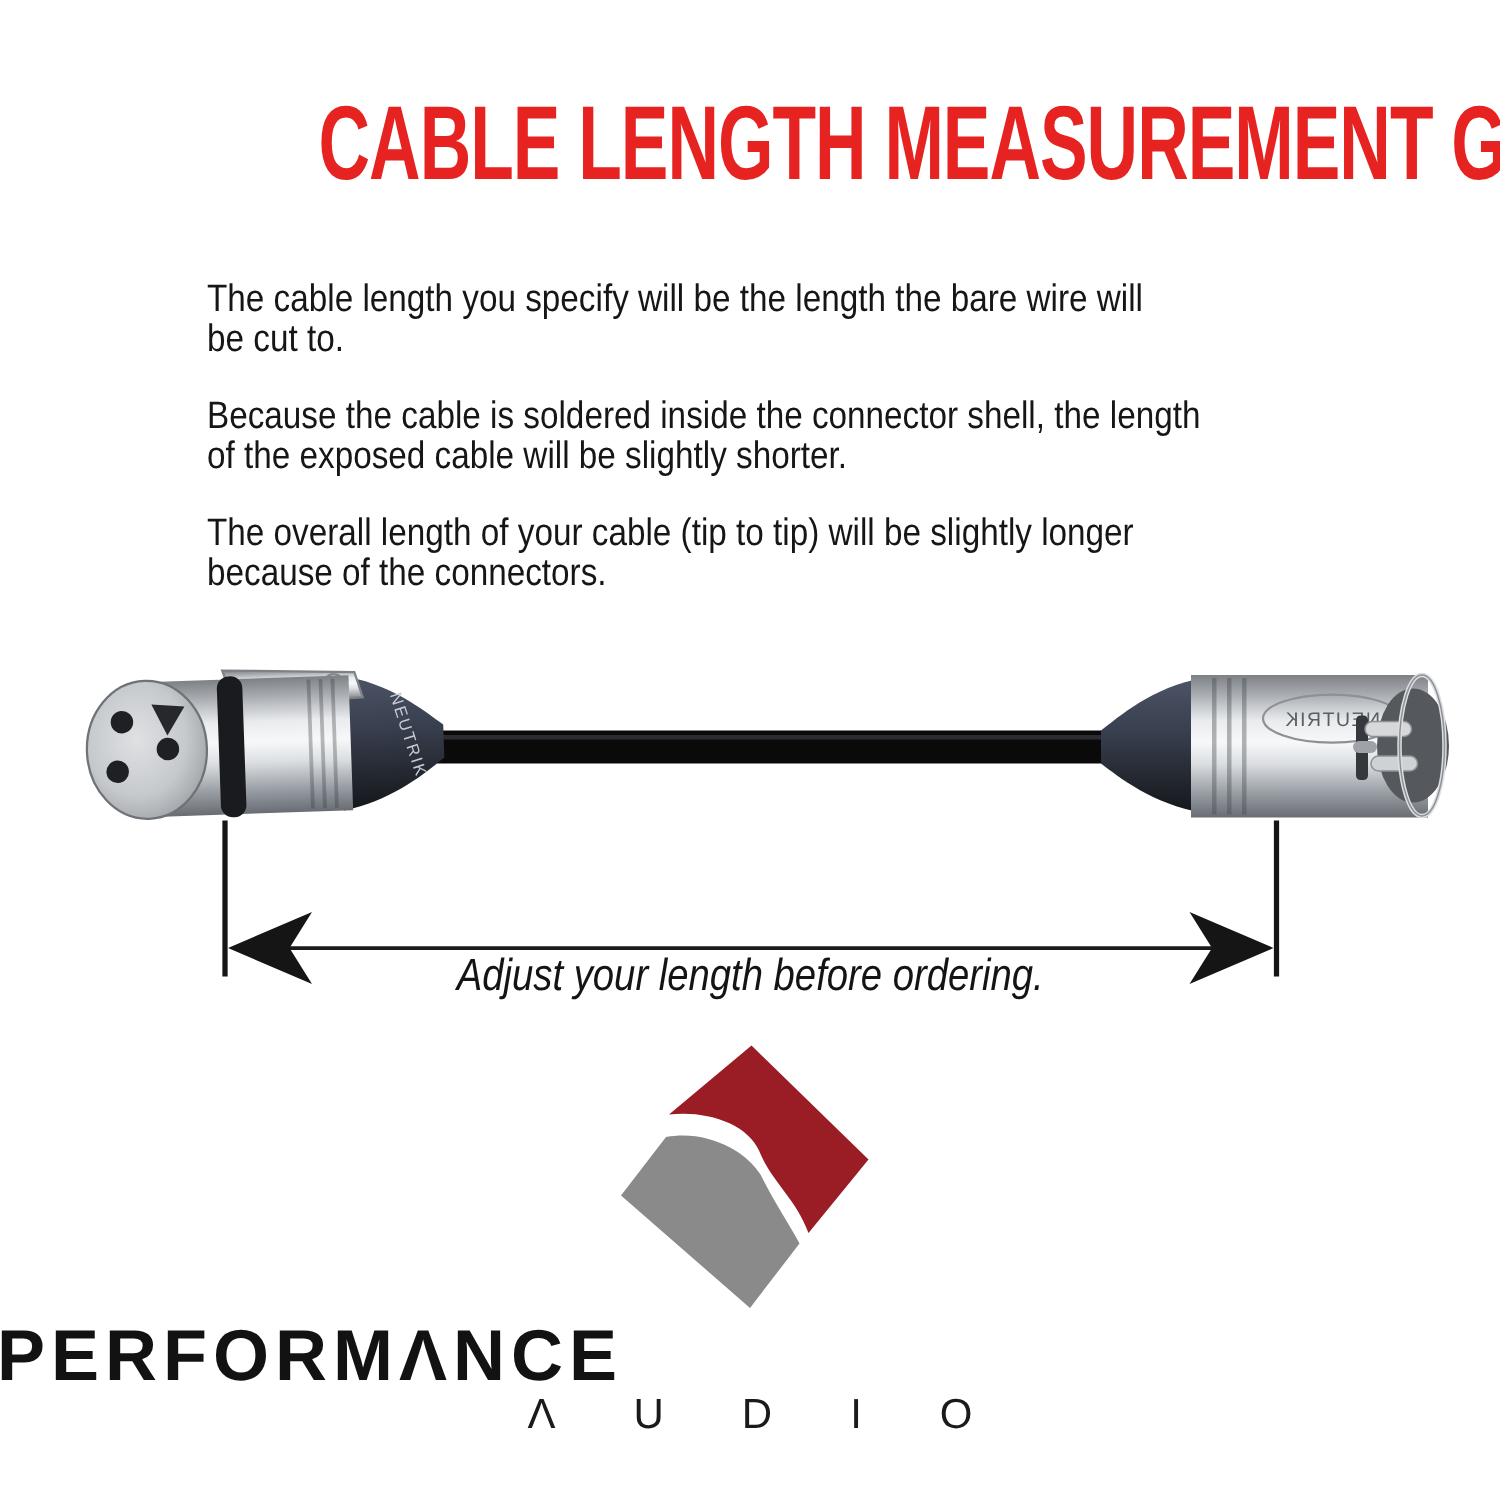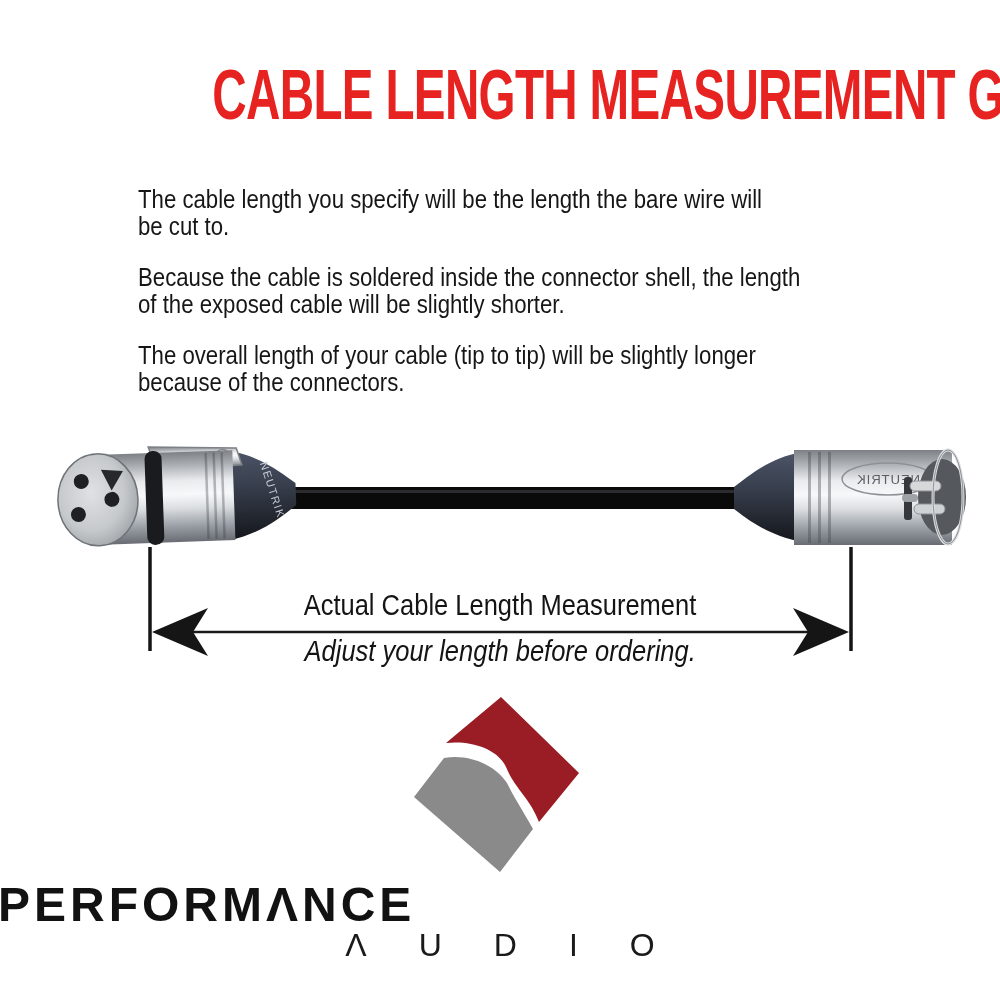--- a/index.html
+++ b/index.html
@@ -23,21 +23,21 @@
   .mlabel{left:0;width:1000px;text-align:center;line-height:1;color:#141414;}
   .mlabel span{display:inline-block;white-space:nowrap;font-size:30px;
                transform:scaleX(0.85);transform-origin:50% 50%;}
   .mlabel1{top:590px;}
   .mlabel2{top:636px;font-style:italic;}
   
   .wm1{top:881px;left:0;width:814px;text-align:left;line-height:1;}
   .wm1 span{display:inline-block;white-space:nowrap;font-size:48px;font-weight:700;
             letter-spacing:4px;color:#121212;transform:translateX(-2px);}
   .wm2{top:929px;left:0;width:1000px;text-align:center;line-height:1;}
-  .wm2 span{display:inline-block;white-space:nowrap;font-size:32px;font-weight:400;
+  .wm2 span{display:inline-block;white-space:nowrap;font-size:28px;font-weight:400;
             letter-spacing:52px;color:#1a1a1a;transform:translateX(26px);}
 </style>
 </head>
 <body>
 
 <div id="canvas">
 
   <div class="abs title-wrap">
     <span>CABLE LENGTH MEASUREMENT GUIDE</span>
   </div>
@@ -123,23 +123,20 @@
 
     <g>
       <line x1="120" y1="107" x2="120" y2="211" stroke="#151515" stroke-width="3.5"></line>
       <line x1="821" y1="107" x2="821" y2="211" stroke="#151515" stroke-width="3.5"></line>
       <line x1="128" y1="192" x2="814" y2="192" stroke="#1a1a1a" stroke-width="2.5"></line>
       <path d="M 122,192 L 178,168 L 163,192 L 178,216 Z" fill="#151515"></path>
       <path d="M 819,192 L 763,168 L 778,192 L 763,216 Z" fill="#151515"></path>
     </g>
   </svg>
 
-  <div class="abs mlabel mlabel1">
-    <span>Actual Cable Length Measurement</span>
-  </div>
   <div class="abs mlabel mlabel2">
     <span>Adjust your length before ordering.</span>
   </div>
 
   <svg class="abs" style="left:405px;top:692px;" width="175" height="186" viewBox="0 0 175 186">
     <path d="M 41,51 L 96,5 L 174,81 L 134,130 C 125,106 110,97 101,75 C 93,57 66,48 41,51 Z" fill="#9a1c24"></path>
     <path d="M 39,66 C 66,61 92,75 102,91 C 112,111 120,122 128,137 L 95,180 L 9,105 Z" fill="#8a8a8a"></path>
   </svg>
 
   <div class="abs wm1">

